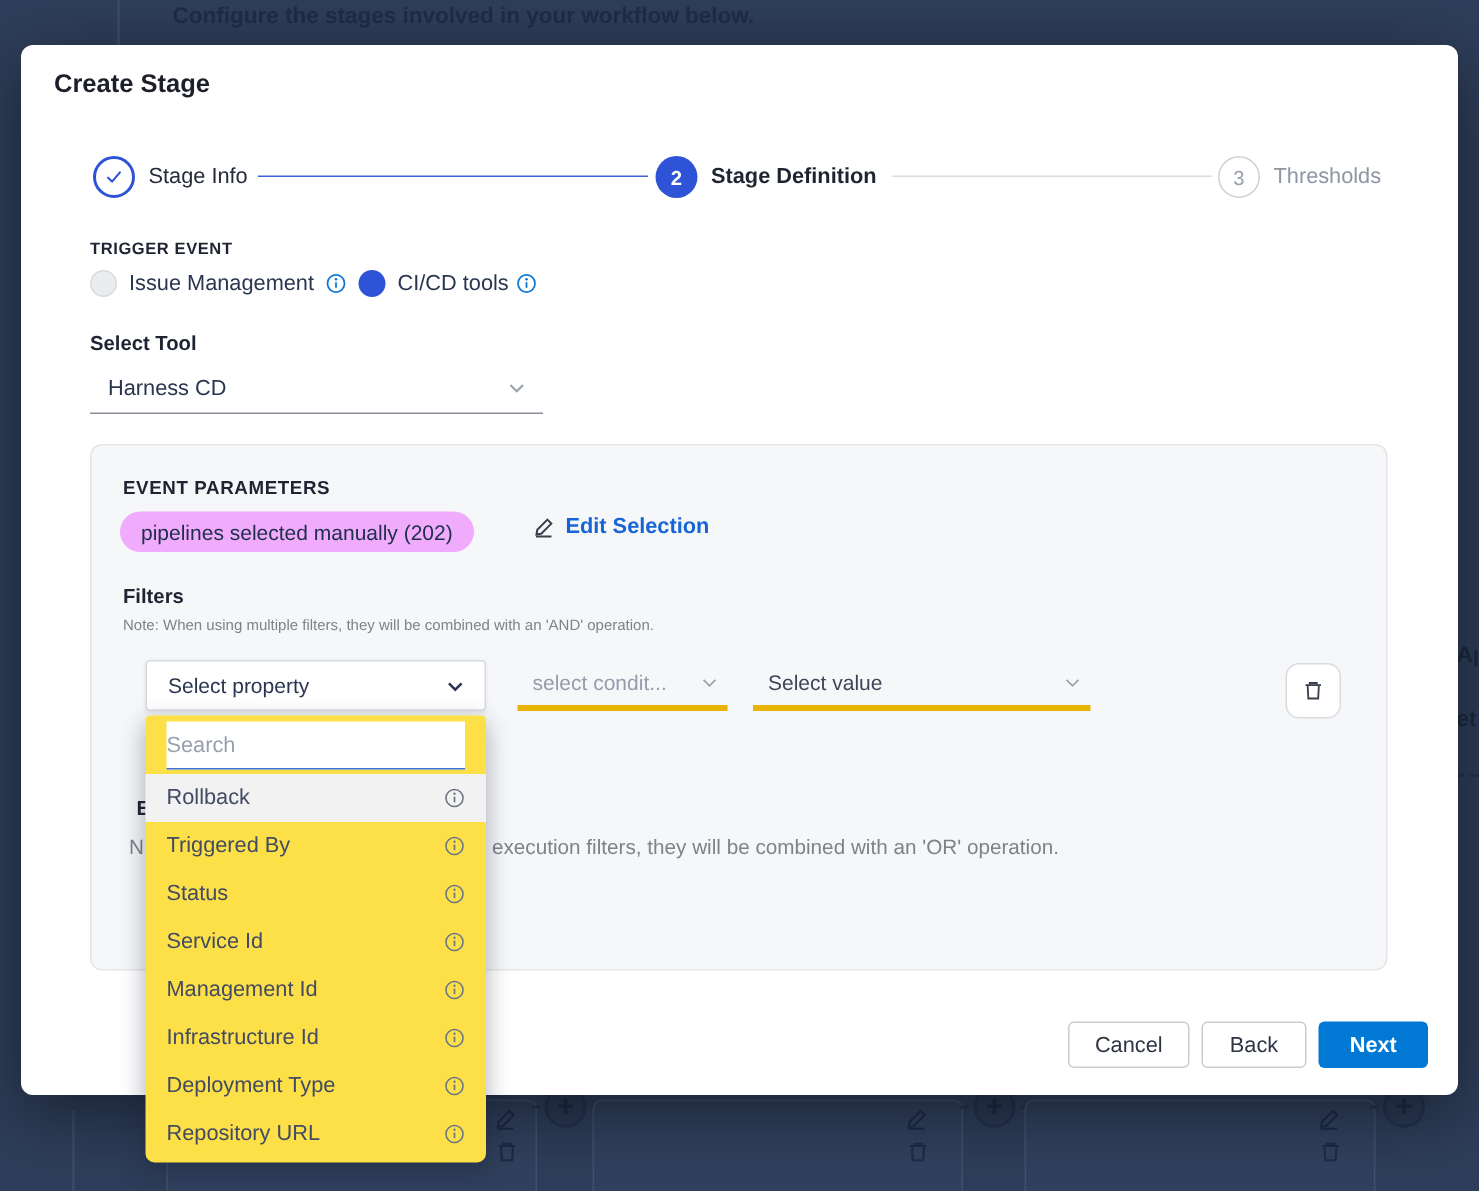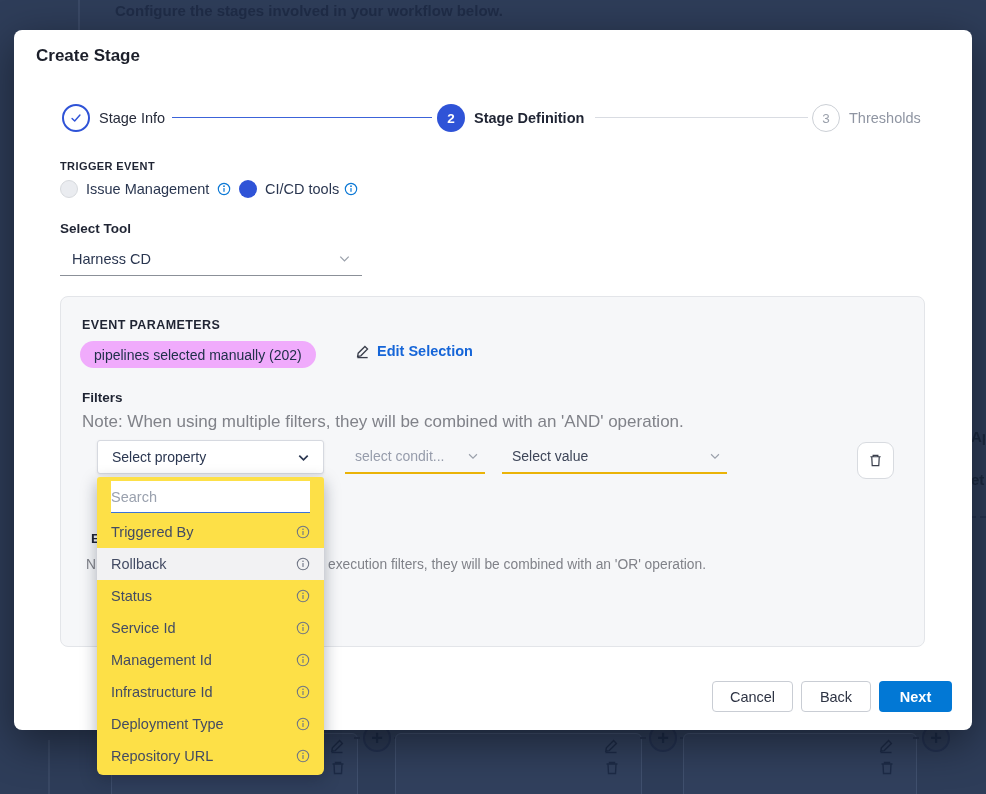--- a/index.html
+++ b/index.html
@@ -64,27 +64,27 @@
   
   .panel { left:46px; top:266px; width:865px; height:351px; background:#f6f7f9;
            border:1px solid #e3e5e9; border-radius:8px; }
   .ep-heading { left:68px; top:288px; font-size:12.5px; font-weight:700; letter-spacing:.4px; color:#1f2433; }
   .chip { left:66px; top:311px; height:27px; background:#f0abfc; border-radius:13.5px;
           display:flex; align-items:center; padding:0 14px; font-size:14px; color:#20304a; }
   .edit-link { left:341px; top:313px; display:flex; align-items:center; gap:7px; cursor:pointer; }
   .edit-pencil { width:15px; height:15px; color:#3a3f4c; }
   .edit-text { font-size:14.5px; font-weight:600; color:#1565d8; }
   .filters-heading { left:68px; top:360px; }
-  .filters-note { left:68px; top:382px; font-size:17px; color:#808289; }
+  .filters-note { left:68px; top:382px; font-size:10px; color:#808289; }
 
   .prop-control { left:83px; top:410px; width:227px; height:34px; background:#fff;
                   border:1px solid #d6d9e0; border-radius:3px; box-shadow:0 1px 3px rgba(0,0,0,.08);
                   display:flex; align-items:center; padding:0 12px 0 14px; cursor:pointer; }
   .prop-text { flex:1; font-size:14px; color:#2a3650; }
-  .select-inline { top:410px; height:34px; display:flex; align-items:center; border-bottom:2px solid #eab308; cursor:pointer; }
+  .select-inline { top:410px; height:34px; display:flex; align-items:center; border-bottom:4px solid #eab308; cursor:pointer; }
   .cond-select { left:331px; width:140px; padding:0 4px 0 10px; }
   .cond-text { flex:1; font-size:14px; color:#969cab; }
   .val-select { left:488px; width:225px; padding:0 4px 0 10px; }
   .val-text { flex:1; font-size:14px; color:#3d4558; }
   .trash-btn { left:843px; top:412px; width:37px; height:37px; background:#fff; border:1px solid #d8dbe0;
                border-radius:9px; display:flex; align-items:center; justify-content:center; cursor:pointer; }
   .trash-icon { width:15px; height:15px; color:#3a3f4c; }
 
   
   .occ-e { left:77px; top:501px; font-size:13.5px; font-weight:700; color:#1f2433; z-index:1; }
@@ -277,32 +277,32 @@
       </span>
     </div>
 
     <div class="abs occ-e">E</div>
     <div class="abs occ-n">N</div>
     <div class="abs occ-note">execution filters, they will be combined with an 'OR' operation.</div>
 
     <div class="abs popup">
       <input class="popup-search" type="text" placeholder="Search" style="">
       <div style="height:3px;"></div>
-      <div class="dd-item">
-        <span class="dd-item-label">Triggered By</span>
-        <span class="iinfo iinfo-gray">
-            <svg viewBox="0 0 16 16" width="14" height="14">
-              <circle cx="8" cy="8" r="6.5" fill="none" stroke="currentColor" stroke-width="1.2"></circle>
-              <circle cx="8" cy="4.8" r="0.9" fill="currentColor"></circle>
-              <rect x="7.35" y="6.8" width="1.3" height="4.6" rx="0.65" fill="currentColor"></rect>
-            </svg>
-          </span>
-      </div>
       <div class="dd-item hl">
         <span class="dd-item-label">Rollback</span>
+        <span class="iinfo iinfo-gray">
+            <svg viewBox="0 0 16 16" width="14" height="14">
+              <circle cx="8" cy="8" r="6.5" fill="none" stroke="currentColor" stroke-width="1.2"></circle>
+              <circle cx="8" cy="4.8" r="0.9" fill="currentColor"></circle>
+              <rect x="7.35" y="6.8" width="1.3" height="4.6" rx="0.65" fill="currentColor"></rect>
+            </svg>
+          </span>
+      </div>
+      <div class="dd-item">
+        <span class="dd-item-label">Triggered By</span>
         <span class="iinfo iinfo-gray">
             <svg viewBox="0 0 16 16" width="14" height="14">
               <circle cx="8" cy="8" r="6.5" fill="none" stroke="currentColor" stroke-width="1.2"></circle>
               <circle cx="8" cy="4.8" r="0.9" fill="currentColor"></circle>
               <rect x="7.35" y="6.8" width="1.3" height="4.6" rx="0.65" fill="currentColor"></rect>
             </svg>
           </span>
       </div>
       <div class="dd-item">
         <span class="dd-item-label">Status</span>

